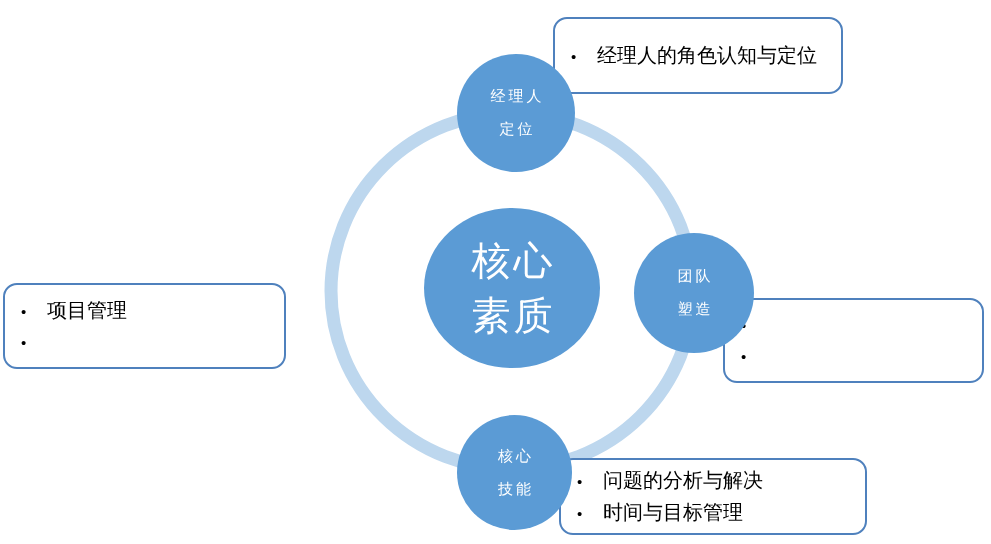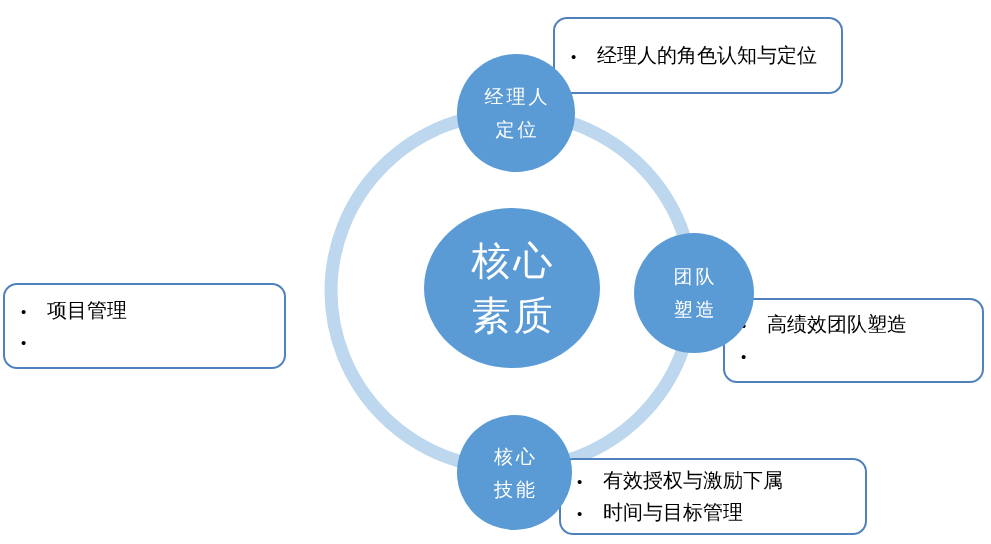--- a/index.html
+++ b/index.html
@@ -63,21 +63,21 @@
     border-radius: 50%;
     background: var(--circle-fill);
     color: var(--circle-text);
     display: flex;
     flex-direction: column;
     align-items: center;
     justify-content: center;
     text-align: center;
   }
   .node .line {
-    font-size: 19px;
+    font-size: 15px;
     line-height: 33px;
     letter-spacing: 3px;
     text-indent: 3px; 
     white-space: nowrap;
   }
   .node-center { left: 424px; top: 208px; width: 176px; height: 160px; }
   .node-center .line {
     font-size: 39px;
     line-height: 55px;
     letter-spacing: 3px;
@@ -102,33 +102,32 @@
         <span class="bullet">•</span>
         <span>经理人的角色认知与定位</span>
       </li>
     </ul>
   </div>
 
   <div class="callout box-right">
     <ul>
       <li>
         <span class="bullet">•</span>
-        <span>高绩效团队塑造</span>
       </li>
       <li>
         <span class="bullet">•</span>
       </li>
     </ul>
   </div>
 
   <div class="callout box-bottom">
     <ul>
       <li>
         <span class="bullet">•</span>
-        <span>有效授权与激励下属</span>
+        <span>问题的分析与解决</span>
       </li>
       <li>
         <span class="bullet">•</span>
         <span>时间与目标管理</span>
       </li>
     </ul>
   </div>
 
   <div class="callout box-left">
     <ul>

